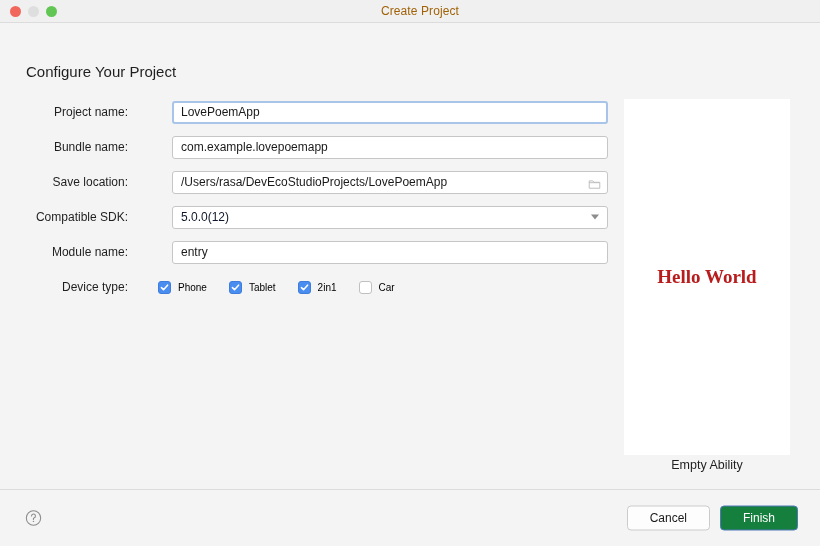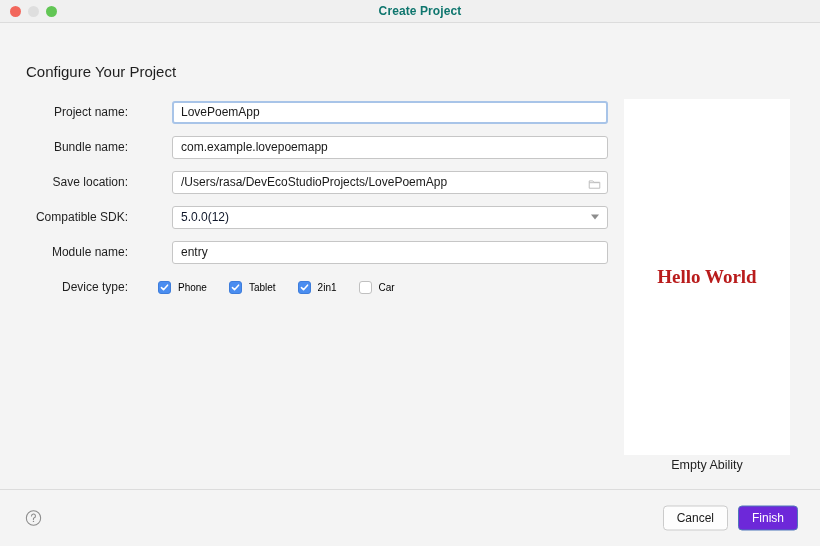--- a/index.html
+++ b/index.html
@@ -52,22 +52,22 @@
     display: block;
   }
   .light.close  { background: #f2675c; }
   .light.minimize { background: #dedede; }
   .light.zoom   { background: #62c655; }
 
   .window-title {
     width: 100%;
     text-align: center;
     font-size: 12px;
-    font-weight: bold;
-    color: #0f766e;
+    font-weight: normal;
+    color: #a16207;
     letter-spacing: 0.1px;
     line-height: 22px;
     user-select: none;
     padding-left: 20px;
   }
 
   
   .content {
     position: relative;
     flex: 1;
@@ -274,36 +274,36 @@
     top: 50%;
     transform: translateY(-50%);
     display: flex;
     align-items: center;
     gap: 10px;
   }
   .btn {
     box-sizing: border-box;
     height: 25px;
     min-width: 60px;
-    padding: 0 13px;
+    padding: 0 22px;
     border-radius: 4px;
     font-family: "Liberation Sans", sans-serif;
     font-size: 12px;
     line-height: 23px;
     text-align: center;
     cursor: default;
     user-select: none;
   }
   .btn.secondary {
     background: #fdfdfd;
     border: 1px solid #cbcbcb;
     color: #1a1a1a;
   }
   .btn.primary {
-    background: #6d28d9;
+    background: #15803d;
     border: 1px solid #4f77ba;
     color: #ffffff;
   }
 </style>
 </head>
 <body>
 
 <div class="dialog">
 
   <div class="titlebar">

